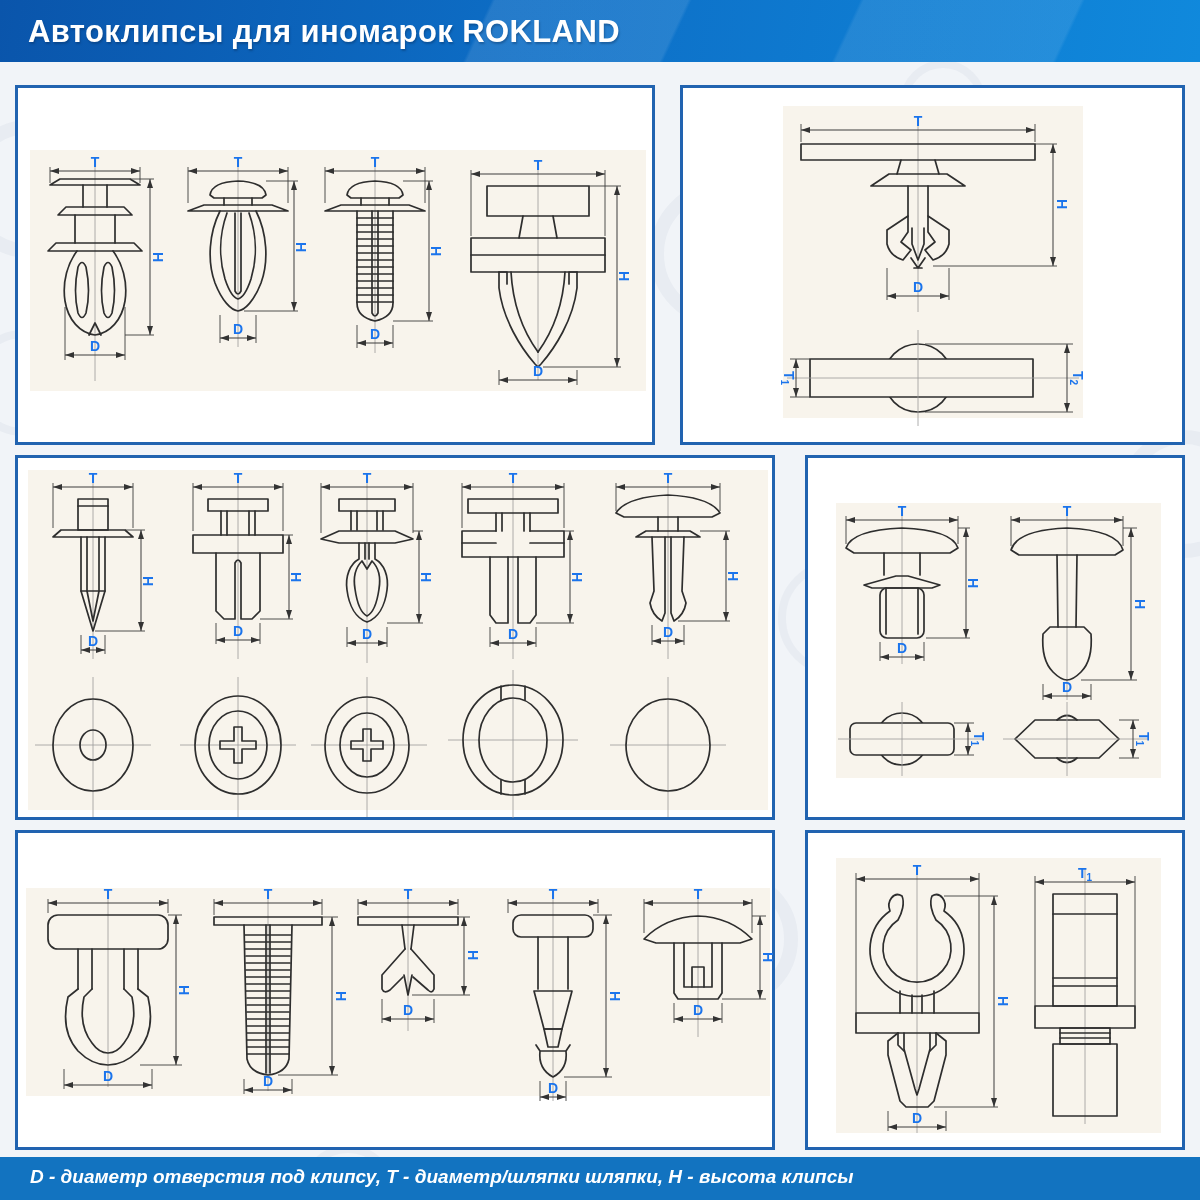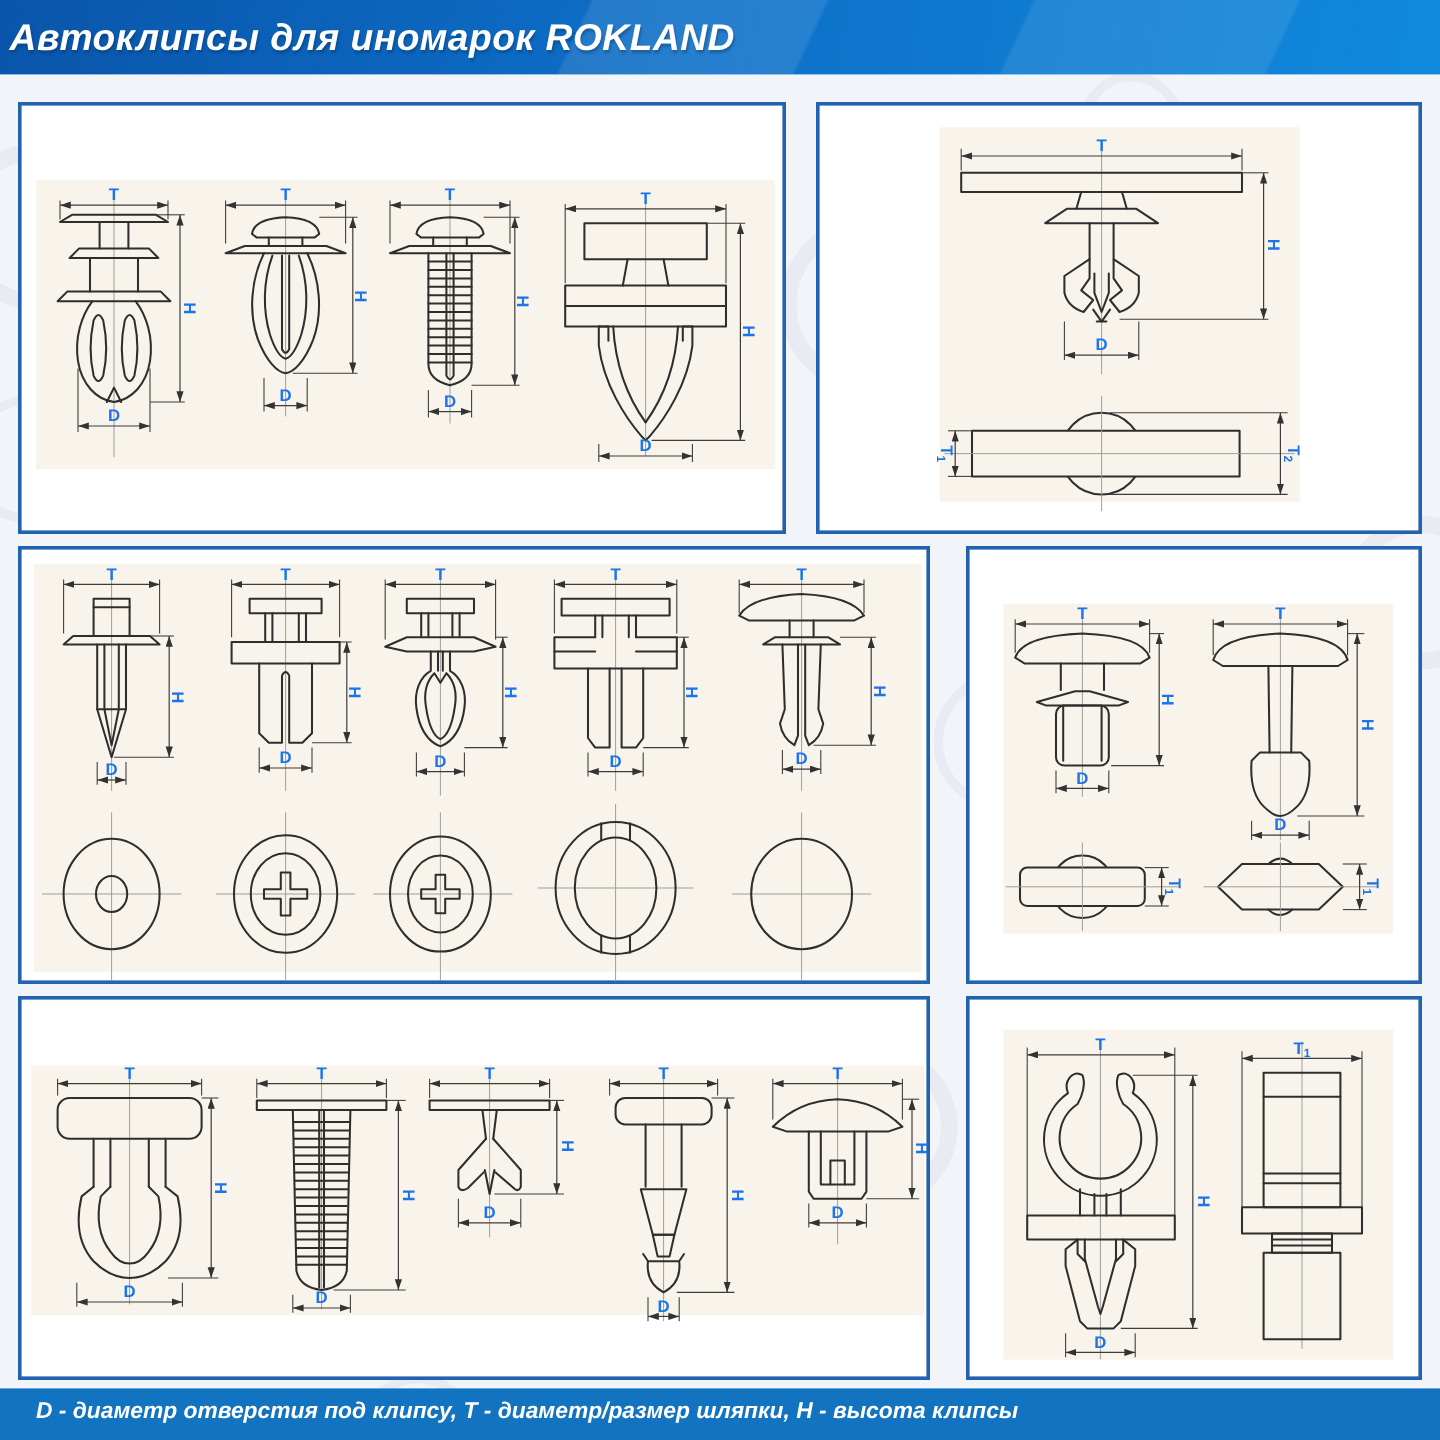--- a/index.html
+++ b/index.html
@@ -5,22 +5,22 @@
   html,body{margin:0;padding:0}
   body{width:1200px;height:1200px;position:relative;background:#f1f4f8;overflow:hidden;
        font-family:"Liberation Sans",sans-serif}
   .wm{position:absolute;border-radius:50%;border:14px solid rgba(110,125,150,.06);z-index:0}
   .wm.s{border-width:8px}
   .header{position:absolute;left:0;top:0;width:1200px;height:62px;z-index:3;
     background:
       linear-gradient(115deg, rgba(255,255,255,0) 40%, rgba(255,255,255,.10) 40.3%, rgba(255,255,255,.10) 56%, rgba(255,255,255,0) 56.3%),
       linear-gradient(115deg, rgba(255,255,255,0) 70%, rgba(255,255,255,.09) 70.3%, rgba(255,255,255,.09) 88%, rgba(255,255,255,0) 88.3%),
       linear-gradient(100deg,#0a55ab,#0d6ec6 45%,#1089dc)}
-  .title{color:#fff;font-style:italic;font-weight:bold;font-size:31px;letter-spacing:.4px;
-         padding:14px 0 0 8px;text-shadow:1px 2px 2px rgba(10,40,80,.35)}
+  .title{color:#fff;font-weight:bold;font-size:31px;letter-spacing:.4px;
+         padding:14px 0 0 28px;text-shadow:1px 2px 2px rgba(10,40,80,.35)}
   .footer{position:absolute;left:0;top:1157px;width:1200px;height:43px;background:#1273c0;z-index:3}
   .legend{color:#fff;font-style:italic;font-weight:bold;font-size:19px;padding:9px 0 0 30px}
   .panel{position:absolute;background:#fff;border:3px solid #2163b0;box-sizing:border-box;z-index:2}
   .canvas{position:absolute;background:#f8f4ec}
   .canvas svg{position:absolute;overflow:visible}
   .p{fill:none;stroke:#2e2e2e;stroke-width:1.7;stroke-linejoin:round;stroke-linecap:round}
   .pf{fill:#f8f4ec;stroke:#2e2e2e;stroke-width:1.7;stroke-linejoin:round}
   .d{stroke:#3c3c3c;stroke-width:1;fill:none;marker-start:url(#arr);marker-end:url(#arr)}
   .e{stroke:#3c3c3c;stroke-width:.9;fill:none}
   .c{stroke:#9a9a9a;stroke-width:.8;fill:none}
@@ -615,14 +615,14 @@
       <rect class="p" x="9" y="140" width="100" height="22"></rect>
       <rect class="p" x="34" y="162" width="50" height="16"></rect>
       <line class="p" x1="34" y1="167" x2="84" y2="167"></line>
         <line class="p" x1="34" y1="172" x2="84" y2="172"></line>
       <rect class="p" x="27" y="178" width="64" height="72"></rect>
     </svg>
   </div>
 </div>
 
 <div class="footer">
-  <div class="legend">D - диаметр отверстия под клипсу, T - диаметр/размер шляпки, H - высота клипсы</div>
+  <div class="legend">D - диаметр отверстия под клипсу, T - диаметр/шляпки шляпки, H - высота клипсы</div>
 </div>
 
 </body></html>

